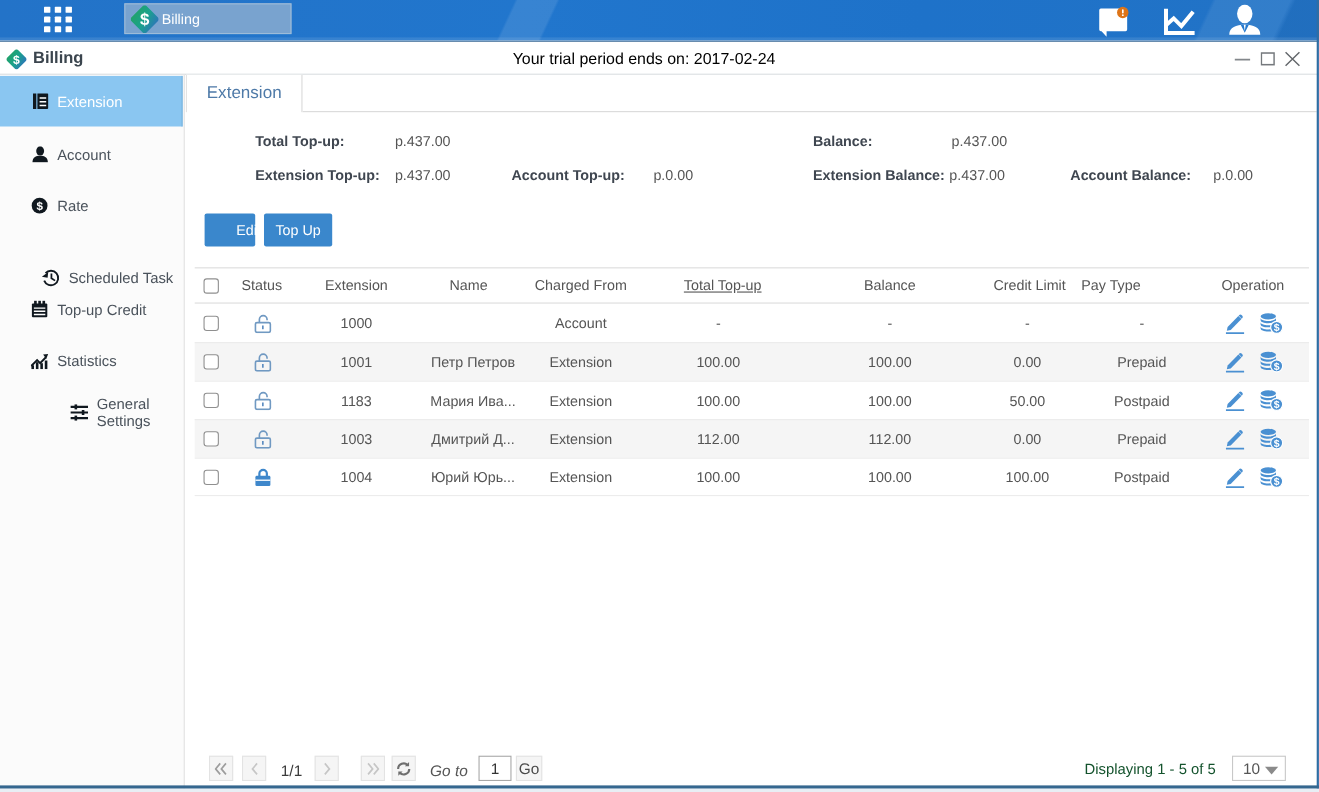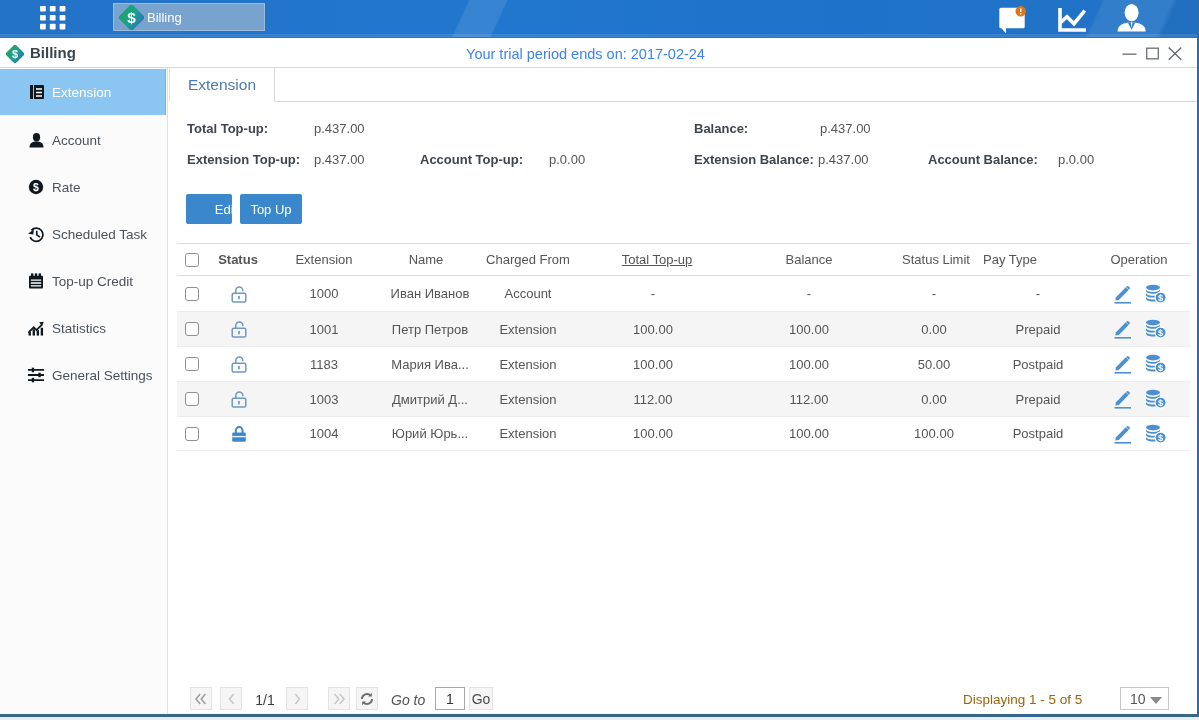--- a/index.html
+++ b/index.html
@@ -19,40 +19,40 @@
     background:#79a3cf; border:1px solid #9dbcd9; display:flex; align-items:center; }
   #apptab .dollar { margin-left:5px; }
   #apptab .label { color:#fff; font-size:13px; margin-left:3px; }
   .topicon { position:absolute; top:0; height:37px; display:flex; align-items:center; }
 
   
   #titlebar { position:absolute; left:0; top:37px; width:1199px; height:31px; background:#fff;
     border-top:1px solid #44719b; border-bottom:1px solid #d5d9dd; }
   #titlebar .diamond { position:absolute; left:6px; top:7px; }
   #titlebar .name { position:absolute; left:30px; top:6px; font-size:15px; font-weight:bold; color:#3b454e; }
-  #titlebar .trial { position:absolute; left:0; top:8px; width:1171px; text-align:center; font-size:14.5px; color:#3b82f6; }
+  #titlebar .trial { position:absolute; left:0; top:8px; width:1171px; text-align:center; font-size:14.5px; color:#000000; }
   #winctl { position:absolute; right:17px; top:0; height:31px; display:flex; align-items:center; gap:9px; }
 
   
   #sidebar { position:absolute; left:0; top:68px; width:168px; height:649px; background:#fbfbfb; border-right:1px solid #e2e2e2; }
   .sideitem { position:absolute; left:0; width:168px; height:46px; display:flex; align-items:center; }
   .sideitem .ico { width:16px; height:16px; margin-left:28px; display:flex; align-items:center; justify-content:center; }
   .sideitem .txt { margin-left:8px; font-size:13.5px; color:#4a525b; }
   .sideitem.sel { background:#8ac6f1; width:166px; border-right:1px solid #79b4de; }
   .sideitem.sel .txt { color:#fff; }
 
   
   #content { position:absolute; left:169px; top:68px; width:1028px; height:649px; background:#fff; }
   #tabstrip { position:absolute; left:0; top:0; width:1028px; height:34px; }
   #tabstrip .rest { position:absolute; left:106px; top:0; right:0; height:34px; border-bottom:1px solid #d9d9d9; }
   #tabstrip .tab { position:absolute; left:0; top:0; width:106px; height:34px; background:#fff;
     border-left:1px solid #e3e3e3; border-right:1px solid #d9d9d9; color:#4e7aa8; font-size:15.5px;
     display:flex; align-items:center; justify-content:center; }
 
-  .stat { position:absolute; font-size:13px; color:#555; white-space:nowrap; }
+  .stat { position:absolute; font-size:13px; color:#555; white-space:nowrap;margin-left:45px; }
   .stat b { color:#3f4650; }
 
   .btn { position:absolute; top:126px; height:30px; background:#3a87cc; color:#fff; font-size:13px;
     border-radius:2px; display:flex; align-items:center; justify-content:center; }
 
   
   #tbl { position:absolute; left:8px; top:175px; width:1013px; }
   .trow { position:relative; width:1013px; height:35px; }
   .trow.head { height:33px; border-top:1px solid #dcdcdc; border-bottom:1px solid #dcdcdc; }
   .trow.odd { background:#f5f5f5; }
@@ -63,21 +63,21 @@
   .head .cell { color:#555; }
   .cbx { position:absolute; left:8px; top:50%; margin-top:-7px; width:14px; height:14px;
     border:1px solid #8f8f8f; border-radius:3px; background:#fff; }
 
   
   #pager { position:absolute; left:0; top:619px; width:1028px; height:30px; font-size:13px; color:#555; }
   .pbtn { position:absolute; top:0; width:22px; height:23px; background:#f5f5f5; border:1px solid #e3e3e3;
     display:flex; align-items:center; justify-content:center; color:#999; font-size:16px; }
   #goto-input { position:absolute; left:266px; top:0; width:30px; height:23px; border:1px solid #a8a8a8;
     font-size:14px; color:#333; display:flex; align-items:center; justify-content:center; background:#fff; }
-  #disp { position:absolute; left:794px; top:5px; color:#a16207; font-size:13.5px; }
+  #disp { position:absolute; left:817px; top:5px; color:#14532d; font-size:13.5px; }
   #psel { position:absolute; left:951px; top:0; width:49px; height:23px; border:1px solid #c8c8c8; background:#fff; }
   #psel .v { position:absolute; left:9px; top:3px; font-size:14px; color:#555; }
   #psel .tri { position:absolute; right:6px; top:9px; width:0; height:0; border-left:6px solid transparent;
     border-right:6px solid transparent; border-top:7px solid #8a8a8a; }
 
   
   #rightedge { position:absolute; right:0; top:0; width:2px; height:717px; background:#2e6da4; }
   #bottomedge { position:absolute; left:0; top:714px; width:1199px; height:3px; background:#35678f; }
   #belowedge { position:absolute; left:0; top:717px; width:1199px; height:3px; background:#e8eef4; }
 </style>
@@ -190,21 +190,21 @@
   </div>
   <div class="sideitem" style="top:164px;">
     <div class="ico">
         <svg width="16" height="16" viewBox="0 0 16 16">
       <circle cx="8" cy="8" r="7.2" fill="#10181f"></circle>
       <text x="8" y="12" text-anchor="middle" font-size="10.5" font-weight="bold" fill="#fff" font-family="Liberation Sans">$</text>
     </svg>
       </div>
     <div class="txt">Rate</div>
   </div>
-  <div class="sideitem" style="top:211px;">
+  <div class="sideitem" style="top:229px;justify-content:center;">
     <div class="ico">
         <svg width="17" height="17" viewBox="0 0 17 17">
       <path d="M3.6 4.1 A7 7 0 1 1 2.3 11.3" stroke="#10181f" stroke-width="1.8" fill="none"></path>
       <path d="M0.1 7.6 L6.2 2.9 L5.6 8.5 z" fill="#10181f"></path>
       <path d="M9.3 4.4 v4.5 l3.5 2.4" stroke="#10181f" stroke-width="1.7" fill="none"></path>
     </svg>
       </div>
     <div class="txt">Scheduled Task</div>
   </div>
   <div class="sideitem" style="top:258px;">
@@ -225,21 +225,21 @@
       <rect x="0.6" y="11.3" width="2.5" height="3.7" fill="#10181f"></rect>
       <rect x="4.9" y="8.3" width="2.5" height="6.7" fill="#10181f"></rect>
       <rect x="9.2" y="9.3" width="2.5" height="5.7" fill="#10181f"></rect>
       <rect x="13.5" y="6.7" width="2.5" height="8.3" fill="#10181f"></rect>
       <path d="M0.4 12 L6.1 6.3 L9 9.2 L14.6 3.6" stroke="#10181f" stroke-width="1.9" fill="none"></path>
       <path d="M11.9 0.9 L16.8 0.4 L14.9 5 z" fill="#10181f"></path>
     </svg>
       </div>
     <div class="txt">Statistics</div>
   </div>
-  <div class="sideitem" style="top:352px;">
+  <div class="sideitem" style="top:352px;padding-left:36px;">
     <div class="ico">
         <svg width="17" height="16" viewBox="0 0 17 16">
       <path stroke="#10181f" stroke-width="2" d="M0 2.6 h17 M0 8 h17 M0 13.4 h17"></path>
       <rect x="4" y="0.2" width="2.5" height="4.8" fill="#10181f"></rect>
       <rect x="11" y="5.6" width="2.5" height="4.8" fill="#10181f"></rect>
       <rect x="4" y="11" width="2.5" height="4.8" fill="#10181f"></rect>
     </svg>
       </div>
     <div class="txt">General Settings</div>
   </div>
@@ -263,41 +263,40 @@
     <div class="stat" style="left:649px; top:84px;">p.437.00</div>
     <div class="stat" style="left:759px; top:84px;"><b>Account Balance:</b></div>
     <div class="stat" style="left:889px; top:84px;">p.0.00</div>
 
     <div class="btn" style="left:17px; width:46px;padding-left:34px;">Edit</div>
     <div class="btn" style="left:71px; width:62px;">Top Up</div>
 
     <div id="tbl">
         <div class="trow head">
           <div class="cbx"></div>
-          <div class="cell" style="left:16px;width:90px;font-weight:bold;">Status</div>
+          <div class="cell" style="left:16px;width:90px;">Status</div>
           <div class="cell" style="left:102px;width:90px;">Extension</div>
           <div class="cell" style="left:204px;width:90px;">Name</div>
           <div class="cell" style="left:296px;width:110px;">Charged From</div>
           <div class="cell" style="left:425px;width:110px;text-decoration:underline;">Total Top-up</div>
           <div class="cell" style="left:587px;width:90px;">Balance</div>
-          <div class="cell" style="left:709px;width:100px;">Status Limit</div>
+          <div class="cell" style="left:709px;width:100px;">Credit Limit</div>
           <div class="cell" style="left:788px;width:90px;">Pay Type</div>
           <div class="cell" style="left:917px;width:90px;">Operation</div>
         </div>
         <div class="trow">
           <div class="cbx"></div>
           <div class="cell" style="left:47px;width:30px;">
             <svg width="16" height="18" viewBox="0 0 16 18">
               <path d="M4.8 8.3 v-2.9 a3.5 3.5 0 0 1 7 0 v0.8" stroke="#7099c2" stroke-width="1.5" fill="none"></path>
               <rect x="1.2" y="8.3" width="13.6" height="8.8" rx="1.4" fill="none" stroke="#7099c2" stroke-width="1.5"></rect>
               <rect x="7.2" y="10.9" width="1.5" height="3.4" fill="#5b8cc0"></rect>
             </svg>
           </div>
           <div class="cell" style="left:102px;width:90px;color:#555;">1000</div>
-          <div class="cell" style="left:198px;width:110px;">Иван Иванов</div>
           <div class="cell" style="left:296px;width:110px;">Account</div>
           <div class="cell" style="left:421px;width:110px;">-</div>
           <div class="cell" style="left:587px;width:90px;">-</div>
           <div class="cell" style="left:707px;width:100px;">-</div>
           <div class="cell" style="left:816px;width:90px;">-</div>
           <div class="cell" style="left:925px;width:40px;">
             <svg width="23" height="20" viewBox="0 0 23 20">
               <path d="M5 13.2 L14.8 3.2 l2.8 2.7 L7.8 15.9 L4.3 16.6 z" fill="#4a90d2"></path>
               <path d="M15.6 2.4 a1.5 1.5 0 0 1 2.1 0 l0.7 0.7 a1.5 1.5 0 0 1 0 2.1 l-0.5 0.5 l-2.8 -2.7 z" fill="#4a90d2"></path>
               <path d="M3.5 18.8 h16.5" stroke="#4a90d2" stroke-width="1.6"></path>

